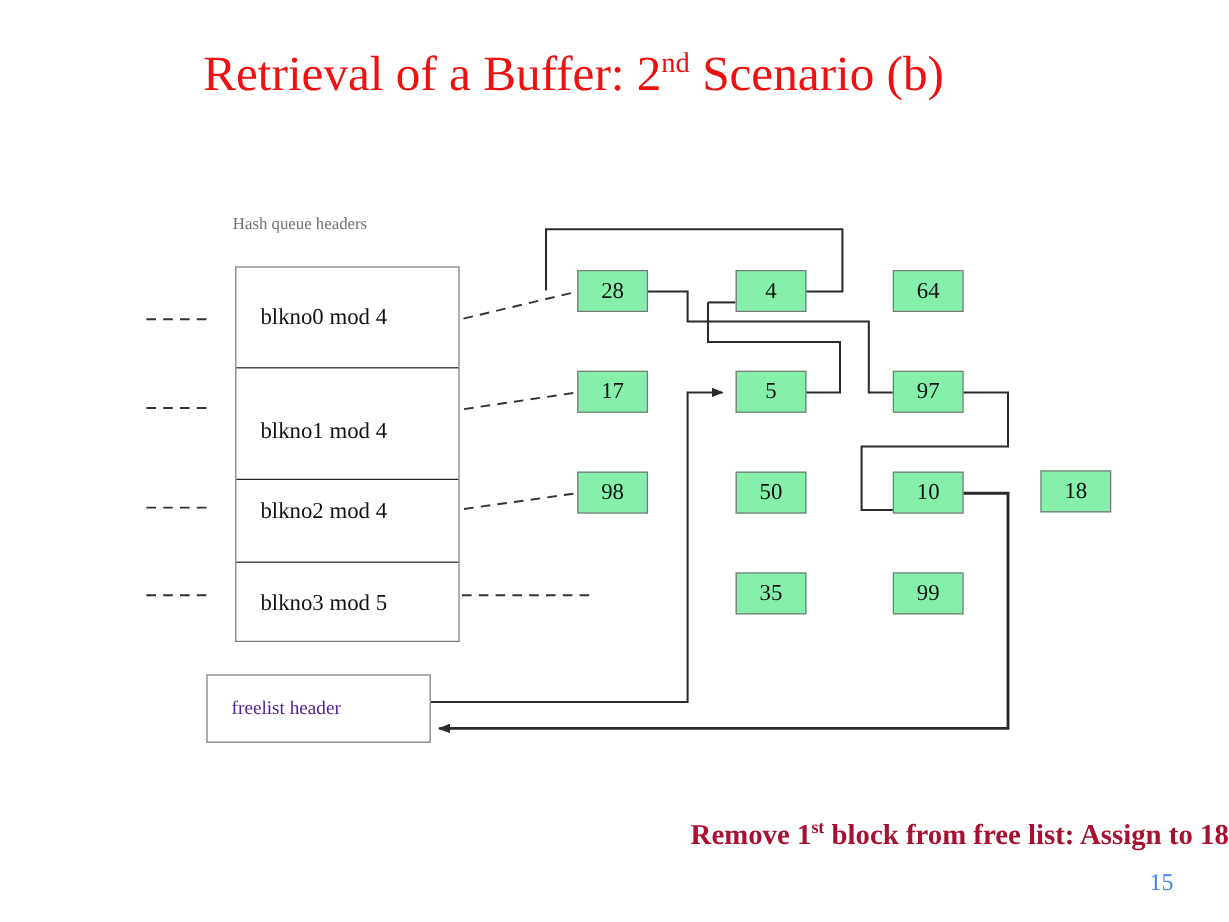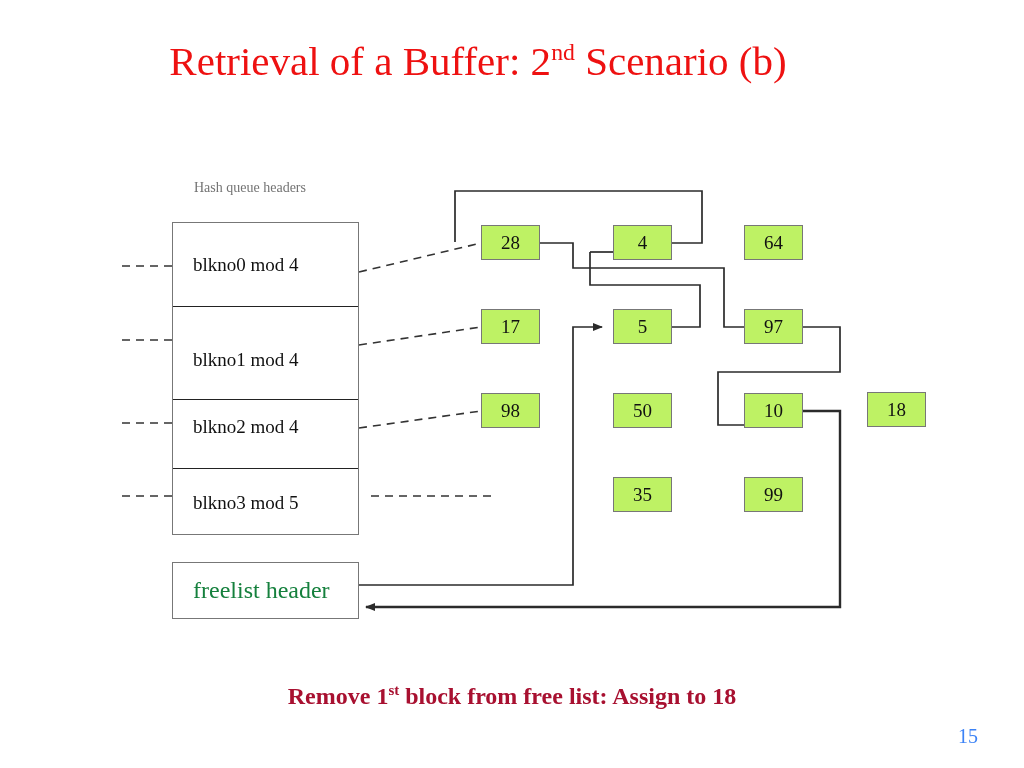--- a/index.html
+++ b/index.html
@@ -43,21 +43,21 @@
     vertical-align: super;
     line-height: 0;
   }
 
   
   .slide-caption {
     position: absolute;
     left: 0;
     top: 683px;
     width: 1024px;
-    text-align: center;
+    text-align: right;
     font-size: 24px;
     font-weight: bold;
     color: #a81030;
     font-family: "Liberation Serif", "DejaVu Serif", serif;
     white-space: nowrap;
   }
   .slide-caption sup {
     font-size: 0.62em;
     vertical-align: super;
     line-height: 0;
@@ -130,33 +130,33 @@
     width: 187px;
     height: 57px;
     border: 1px solid #777777;
     box-sizing: border-box;
     background: #ffffff;
     display: flex;
     align-items: center;
   }
   .freelist-box-label {
     padding-left: 20px;
-    font-size: 24px;
-    color: #15803d;
+    font-size: 16px;
+    color: #4c1d95;
     white-space: nowrap;
   }
 
   
   .blk {
     position: absolute;
     width: 59px;
     height: 35px;
     border: 1px solid #777777;
     box-sizing: border-box;
-    background: #bef264;
+    background: #86efac;
     display: flex;
     align-items: center;
     justify-content: center;
     font-size: 19px;
     color: #111111;
   }
 </style>
 </head>
 <body>
 
@@ -198,21 +198,21 @@
       <path d="M 802,327 L 840,327 L 840,372 L 718,372 L 718,425 L 745,425"></path>
 
       <path d="M 359,585 L 573,585 L 573,327 L 602,327" marker-end="url(#arrowhead)"></path>
 
       <path d="M 802,411 L 840,411 L 840,607 L 366,607" stroke-width="2.4" marker-end="url(#arrowhead)"></path>
     </g>
   </svg>
 
   <div class="hq-label">Hash queue headers</div>
 
-  <div class="header-table" style="border-color: rgb(119, 119, 119);">
+  <div class="header-table" style="border-color: rgb(119, 119, 119); margin-left: 24px;">
     <div class="header-row" style="top:0px; height:84px;">
       <span class="header-row-label">blkno0 mod 4</span>
     </div>
     <div class="header-row" style="top:98px; height:79px;">
       <span class="header-row-label">blkno1 mod 4</span>
     </div>
     <div class="header-row" style="top:163px; height:83px;">
       <span class="header-row-label">blkno2 mod 4</span>
     </div>
     <div class="header-row last" style="top:246px; height:67px;">

